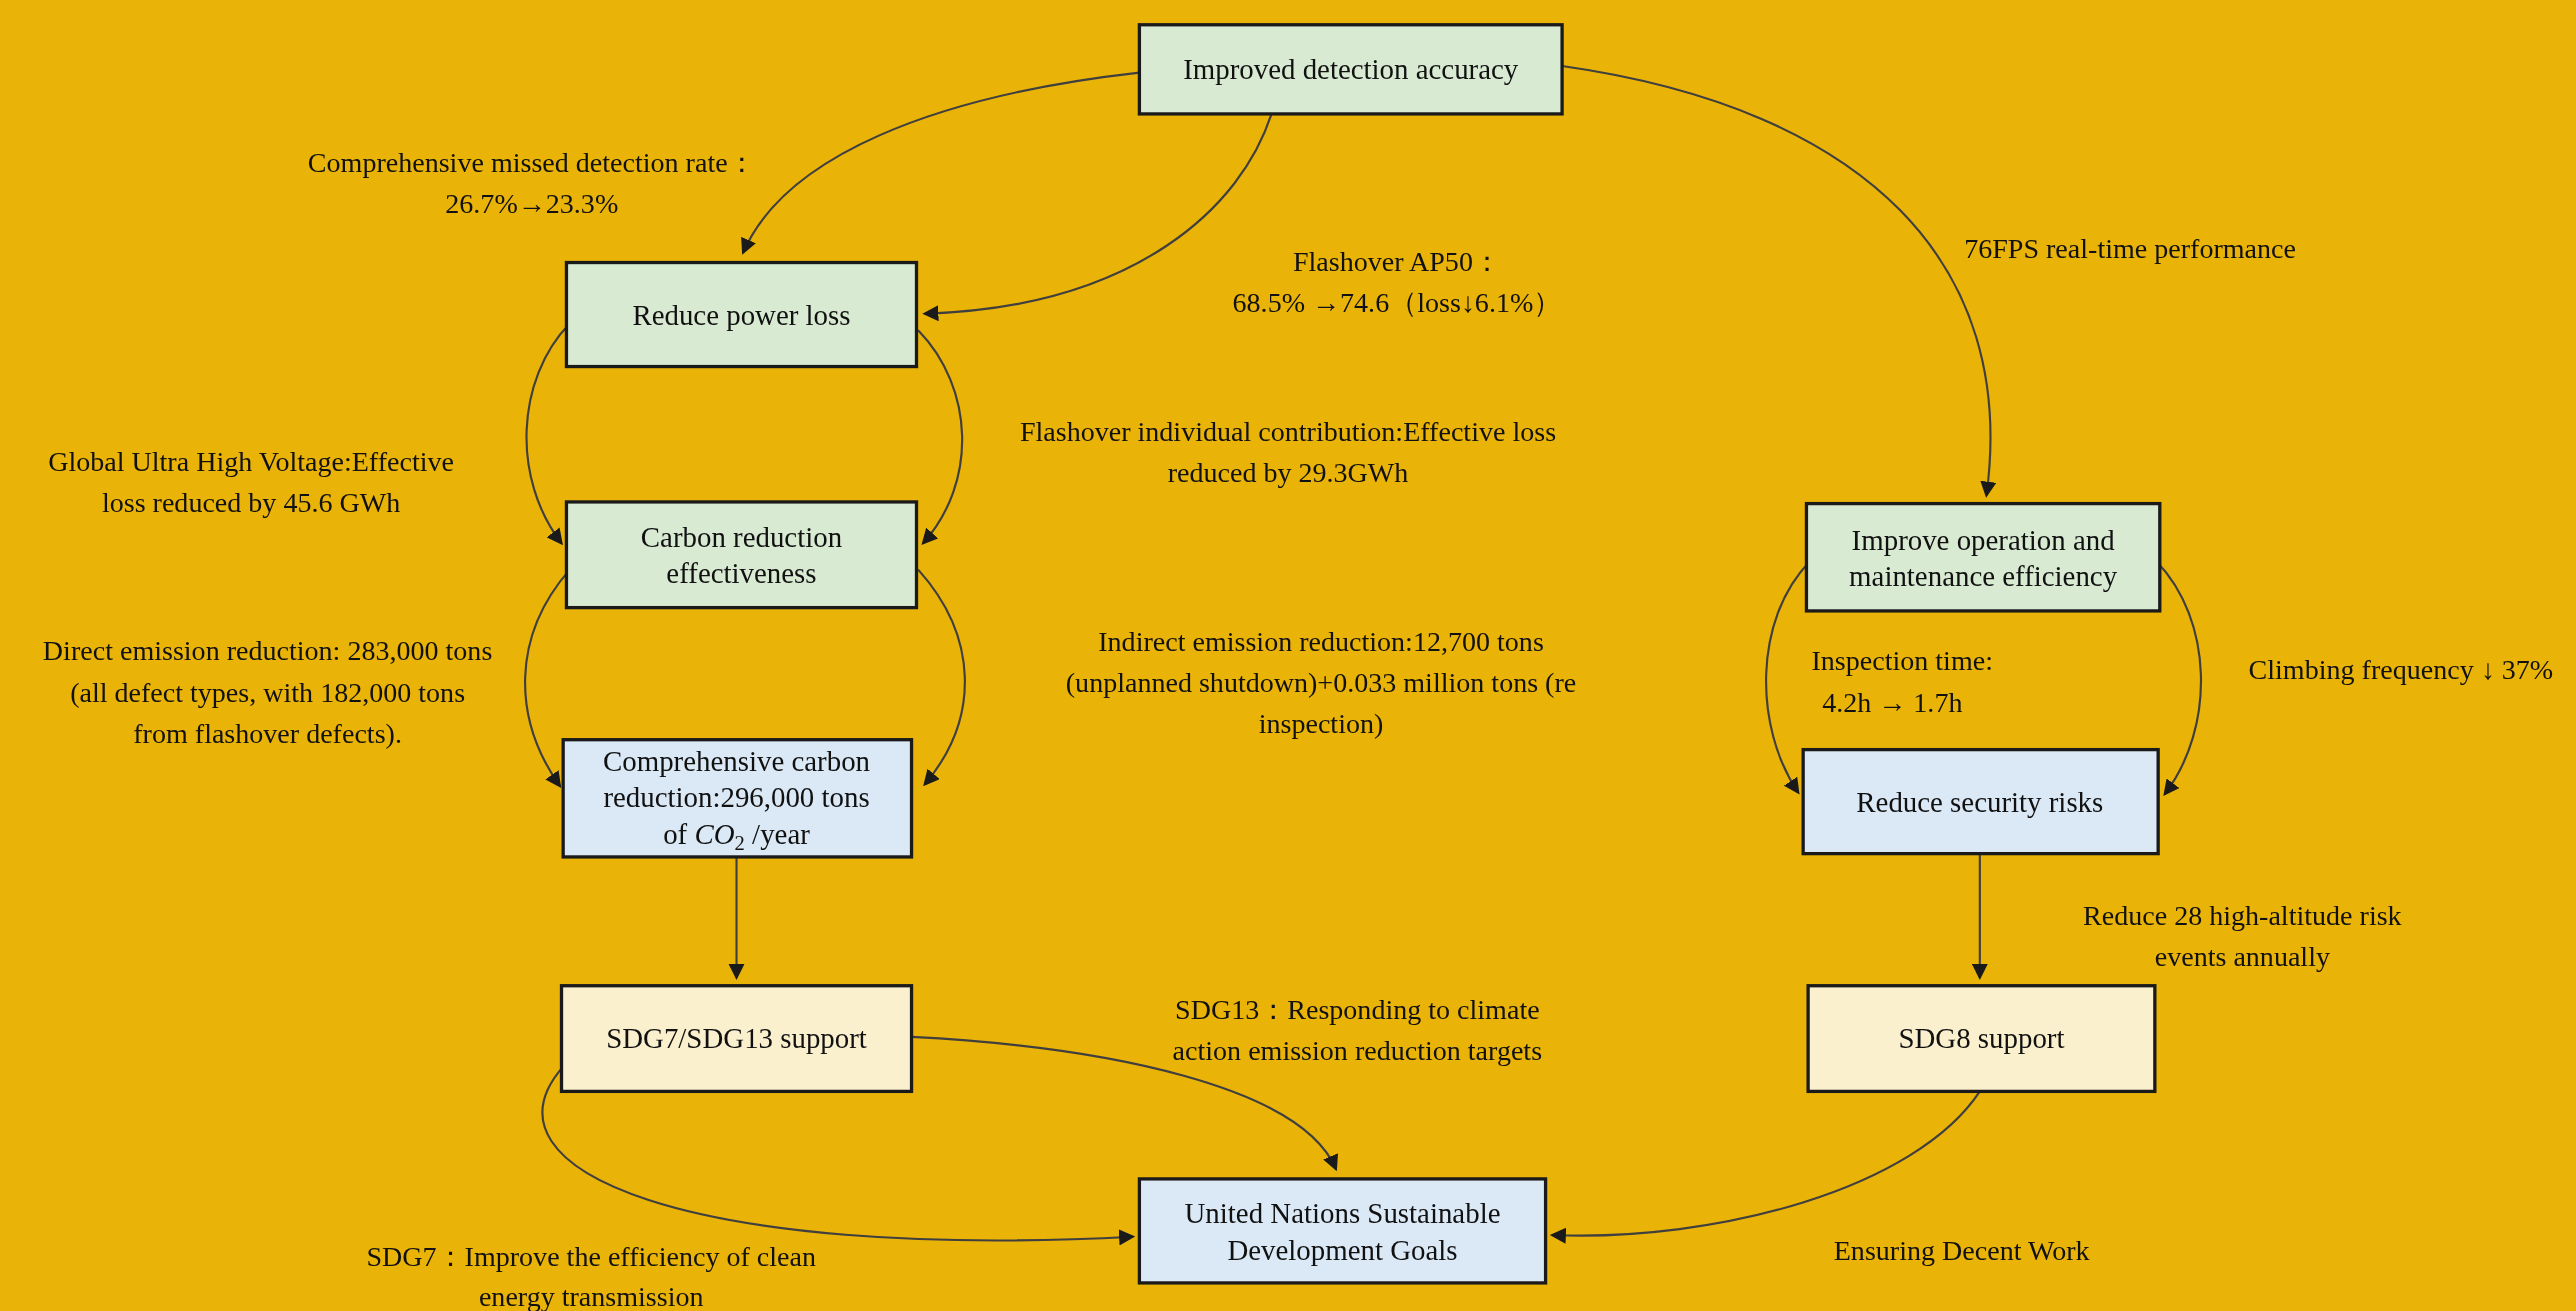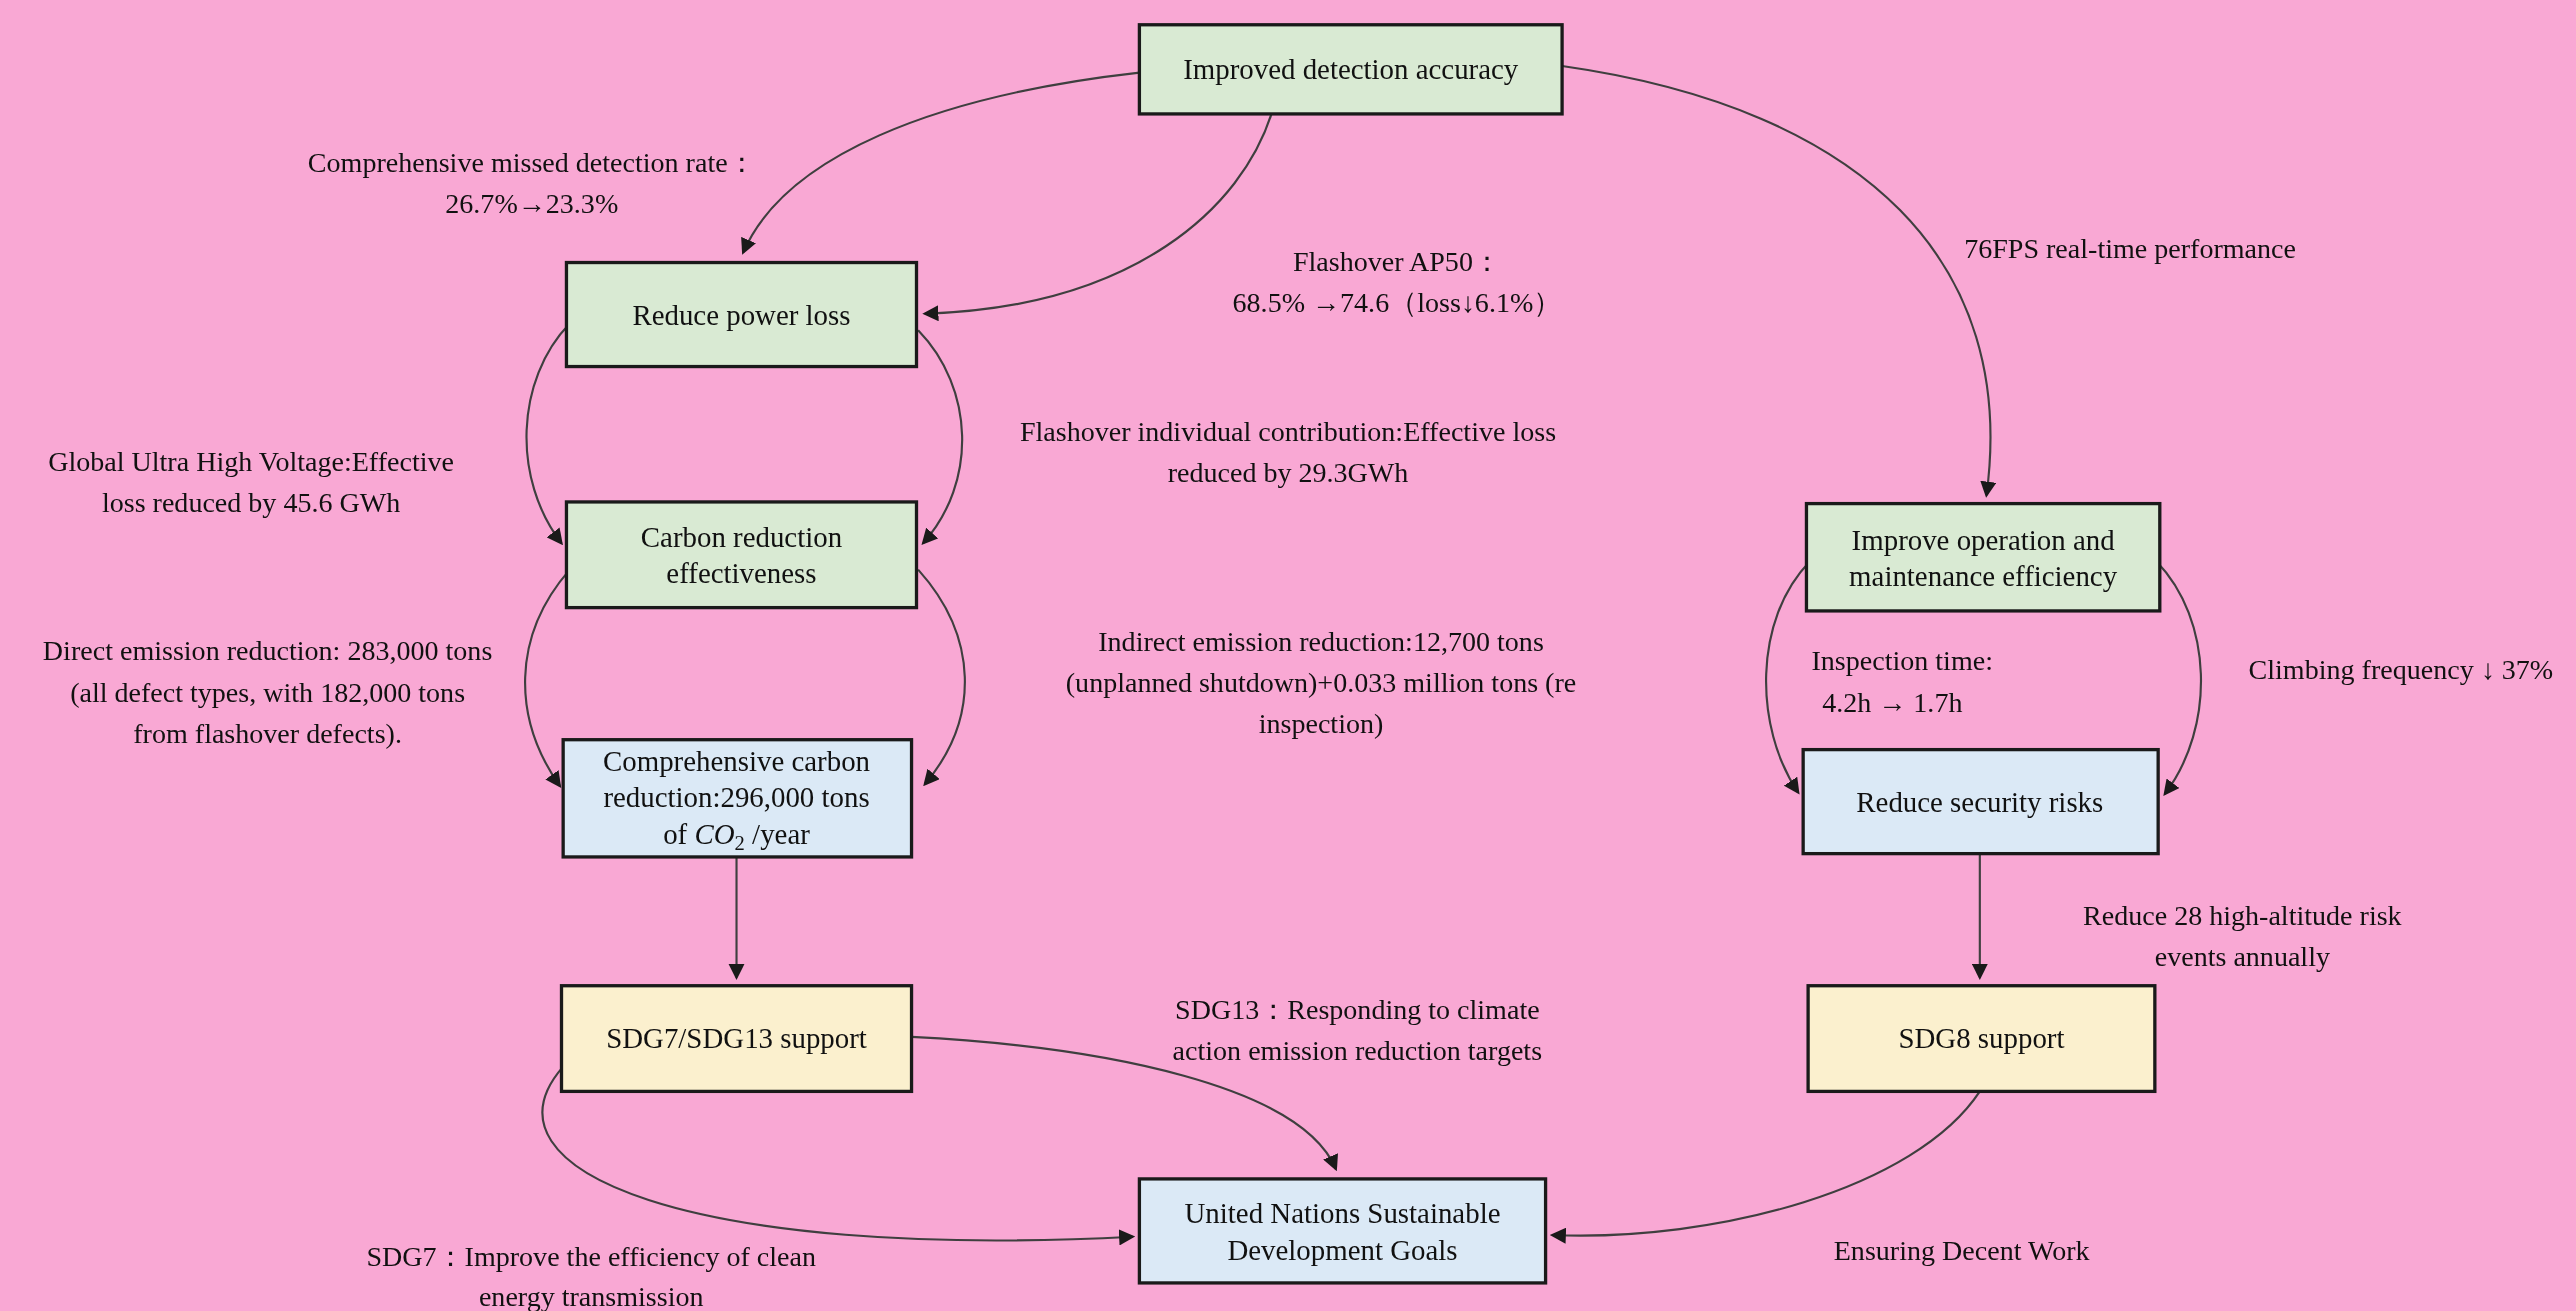--- a/index.html
+++ b/index.html
@@ -1,16 +1,16 @@
 <!DOCTYPE html>
 <html style="font-size:11.2px"><head>
 <meta charset="utf-8">
 <style>
   html, body { margin: 0; padding: 0; height: 100%; background: #ffffff; }
-  .stage { width: 100vw; height: 100vh; display: flex; align-items: center; justify-content: center; background: #f9a8d4; }
+  .stage { width: 100vw; height: 100vh; display: flex; align-items: center; justify-content: center; background: #eab308; }
   svg { width: 100%; height: 100%; display: block; }
   svg text {
     font-family: "Liberation Serif", serif;
     fill: #111111;
   }
   .node-text { font-size: 17.5px; }
   .lbl { font-size: 17px; }
   .node rect { stroke: #1a1a1a; stroke-width: 2; }
   .edge { fill: none; stroke: #3f3f3f; stroke-width: 1.3; }
 </style>

